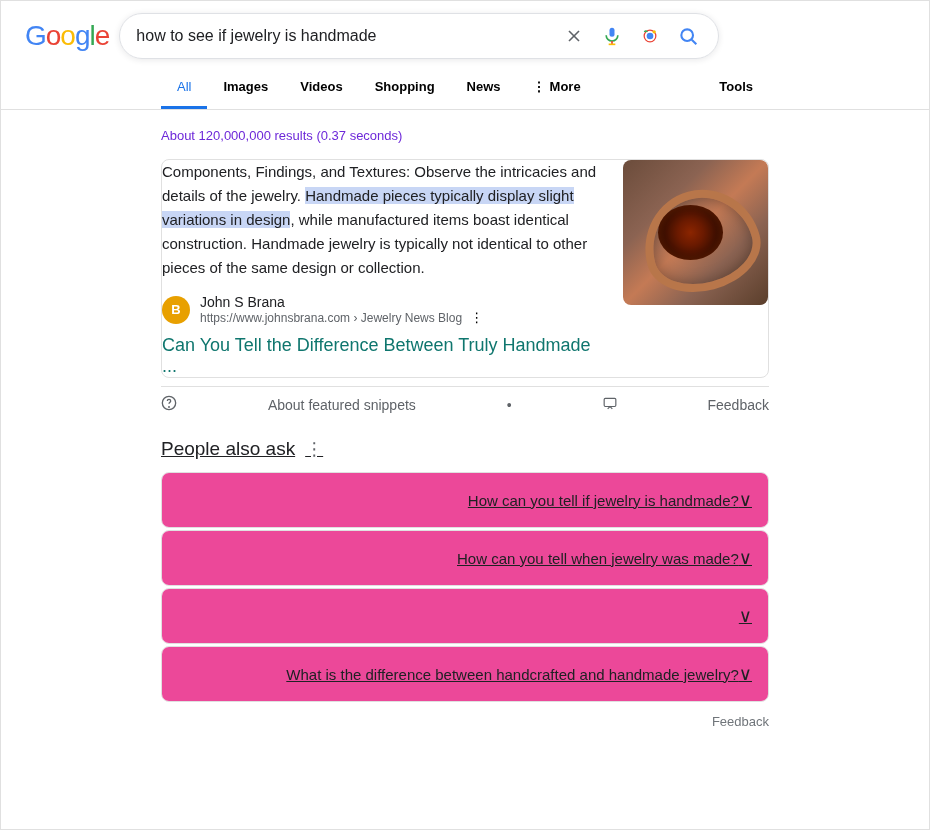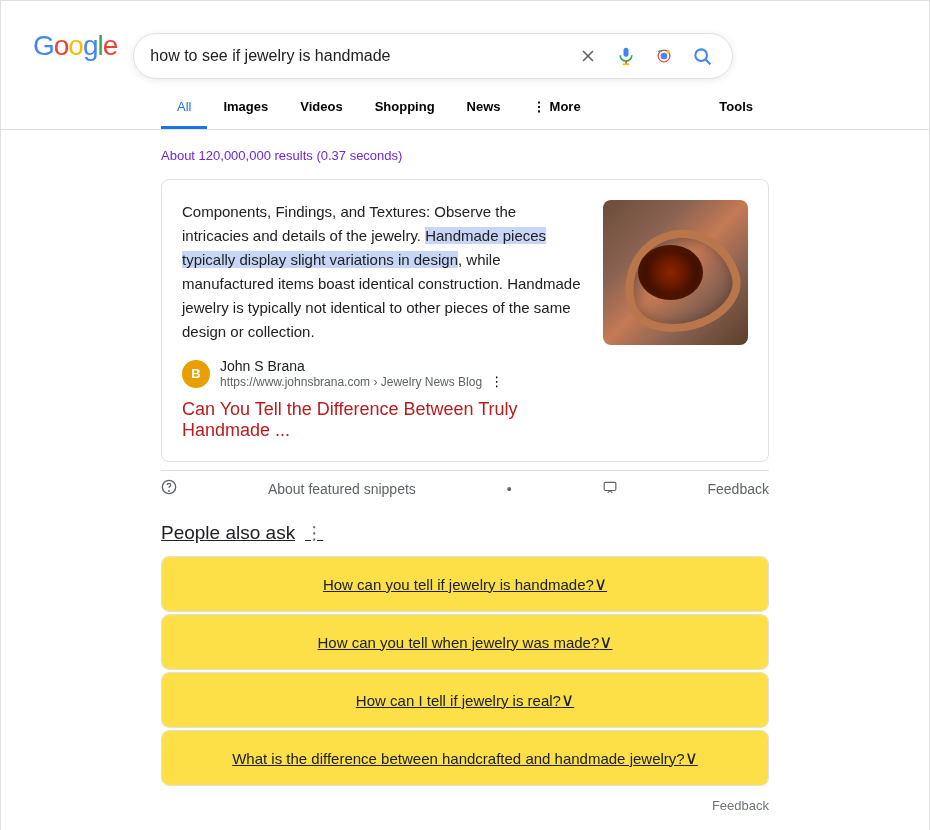--- a/index.html
+++ b/index.html
@@ -13,22 +13,22 @@
       max-width: 930px;
       margin: 0 auto;
       background: #fff;
       min-height: 830px;
       border: 1px solid #e0e0e0;
     }
     
     .header {
       display: flex;
       align-items: center;
-      padding: 12px 24px 0 32px;
-      gap: 8px;
+      padding: 12px 24px 0 24px;
+      gap: 2px;
     }
     .logo {
       display: flex;
       align-items: center;
       margin-right: 8px;
       flex-shrink: 0;
     }
     .logo-text {
       font-size: 28px;
       font-weight: 400;
@@ -44,21 +44,20 @@
     .search-bar {
       display: flex;
       align-items: center;
       border: 1px solid #dfe1e5;
       border-radius: 24px;
       padding: 8px 16px;
       flex: 1;
       max-width: 600px;
       gap: 10px;
       box-shadow: 0 1px 6px rgba(32,33,36,.1);
-      margin-top: 20px;
     }
     .search-input {
       border: none;
       outline: none;
       font-size: 16px;
       color: #202124;
       flex: 1;
       background: transparent;
     }
     .search-icons {
@@ -115,21 +114,20 @@
     .results-count {
       font-size: 13px;
       color: #6d28d9;
       padding: 10px 0 16px 0;
     }
 
     
     .featured-snippet {
       border: 1px solid #e0e0e0;
       border-radius: 8px;
-      padding: 20px;
       margin-bottom: 0;
       display: flex;
       gap: 20px;
     }
     .snippet-text-area {
       flex: 1;
     }
     .snippet-text {
       font-size: 15px;
       line-height: 1.6;
@@ -202,21 +200,21 @@
     }
     .source-url {
       font-size: 12px;
       color: #5f6368;
       display: flex;
       align-items: center;
       gap: 4px;
     }
     .result-link {
       font-size: 18px;
-      color: #b91c1c;
+      color: #0f766e;
       text-decoration: none;
       display: block;
       margin-top: 10px;
     }
 
     .snippet-footer {
       display: flex;
       align-items: center;
       justify-content: space-between;
       gap: 8px;
@@ -258,24 +256,24 @@
     }
     .paa-item {
       border: 1px solid #e0e0e0;
       border-radius: 8px;
       margin-bottom: 2px;
       overflow: hidden;
     }
     .paa-question {
       display: flex;
       align-items: center;
-      justify-content: center;
+      justify-content: flex-end;
       padding: 16px;
       cursor: pointer;
-      background: #fde047;
+      background: #ec4899;
     }
     .paa-question-text {
       font-size: 15px;
       color: #202124;
     }
     .paa-chevron {
       font-size: 18px;
       color: #202124;
     }
     .bottom-feedback {
@@ -422,21 +420,20 @@
 
       <div class="paa-item">
         <div class="paa-question">
           <span class="paa-question-text">How can you tell when jewelry was made?</span>
           <span class="paa-chevron">∨</span>
         </div>
       </div>
 
       <div class="paa-item">
         <div class="paa-question">
-          <span class="paa-question-text">How can I tell if jewelry is real?</span>
           <span class="paa-chevron">∨</span>
         </div>
       </div>
 
       <div class="paa-item">
         <div class="paa-question">
           <span class="paa-question-text">What is the difference between handcrafted and handmade jewelry?</span>
           <span class="paa-chevron">∨</span>
         </div>
       </div>

